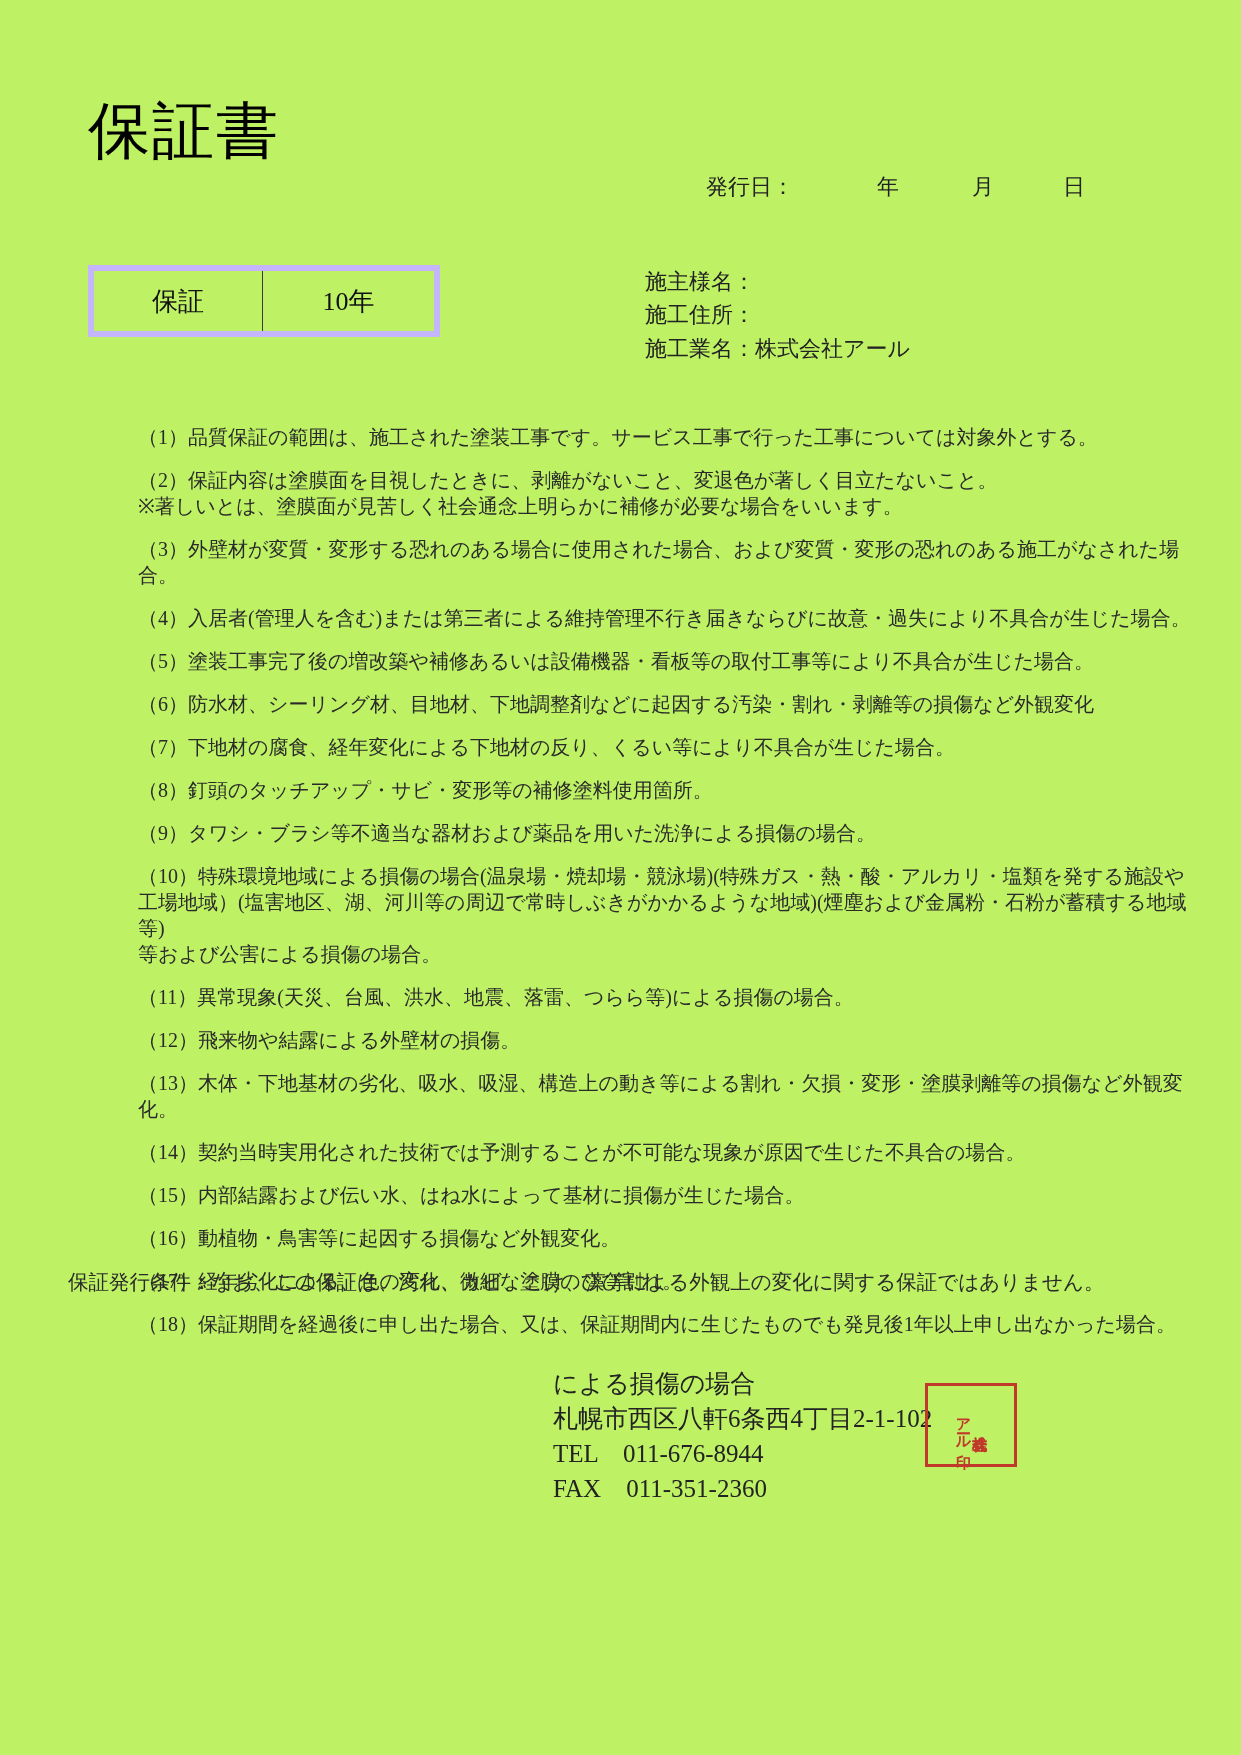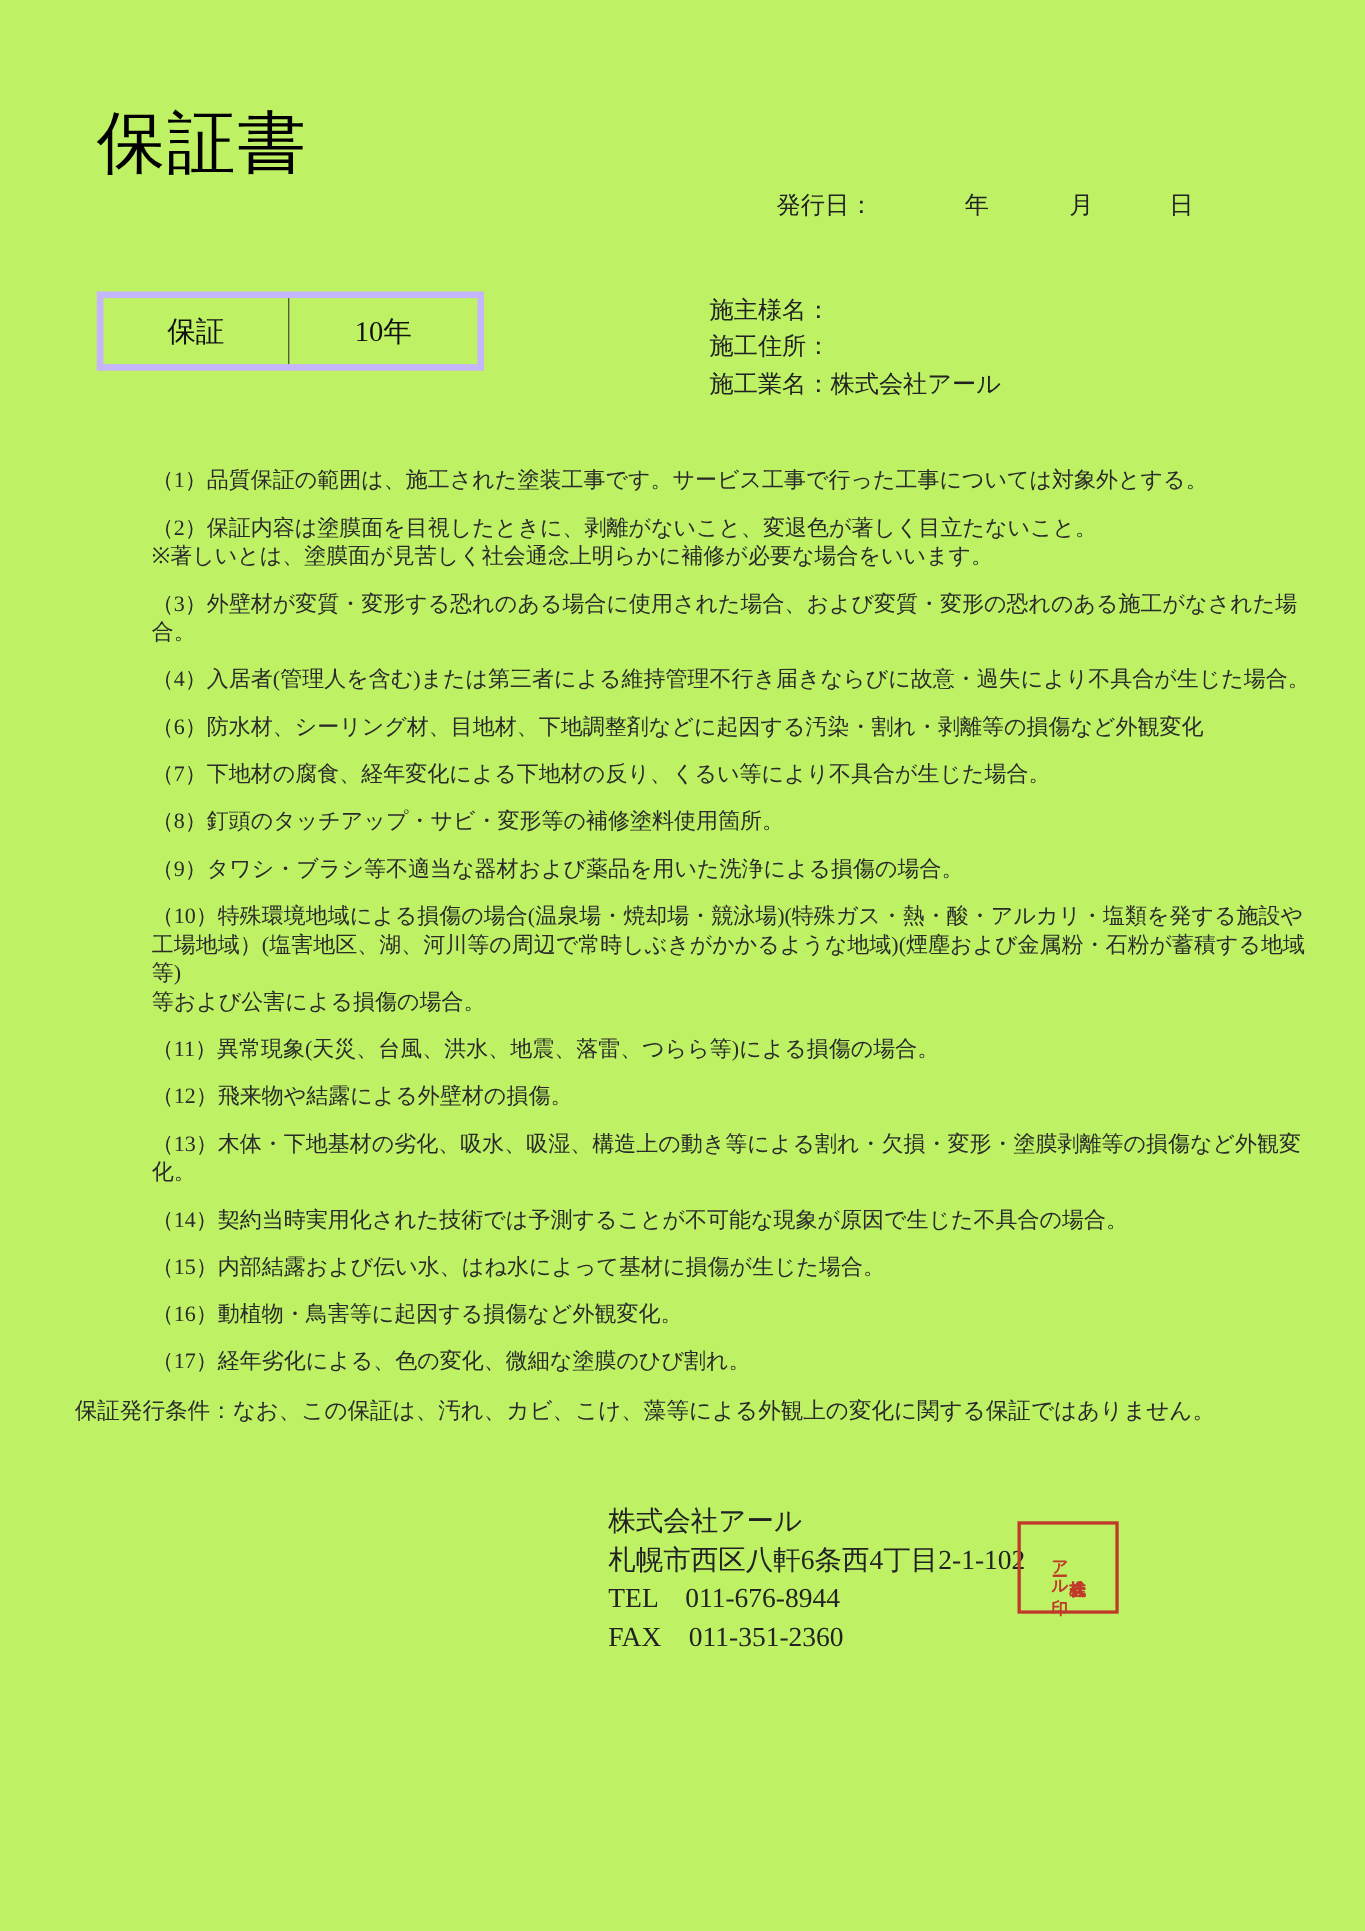--- a/index.html
+++ b/index.html
@@ -174,39 +174,41 @@
     <div>施工住所：</div>
     <div>施工業名：株式会社アール</div>
   </div>
 
   <div class="clauses">
     <div class="clause">（1）品質保証の範囲は、施工された塗装工事です。サービス工事で行った工事については対象外とする。</div>
     <div class="clause">（2）保証内容は塗膜面を目視したときに、剥離がないこと、変退色が著しく目立たないこと。
 ※著しいとは、塗膜面が見苦しく社会通念上明らかに補修が必要な場合をいいます。</div>
     <div class="clause">（3）外壁材が変質・変形する恐れのある場合に使用された場合、および変質・変形の恐れのある施工がなされた場合。</div>
     <div class="clause">（4）入居者(管理人を含む)または第三者による維持管理不行き届きならびに故意・過失により不具合が生じた場合。</div>
+    <div class="clause">（5）塗装工事完了後の増改築や補修あるいは設備機器・看板等の取付工事等により不具合が生じた場合。</div>
     <div class="clause">（6）防水材、シーリング材、目地材、下地調整剤などに起因する汚染・割れ・剥離等の損傷など外観変化</div>
     <div class="clause">（7）下地材の腐食、経年変化による下地材の反り、くるい等により不具合が生じた場合。</div>
     <div class="clause">（8）釘頭のタッチアップ・サビ・変形等の補修塗料使用箇所。</div>
     <div class="clause">（9）タワシ・ブラシ等不適当な器材および薬品を用いた洗浄による損傷の場合。</div>
     <div class="clause">（10）特殊環境地域による損傷の場合(温泉場・焼却場・競泳場)(特殊ガス・熱・酸・アルカリ・塩類を発する施設や工場地域）(塩害地区、湖、河川等の周辺で常時しぶきがかかるような地域)(煙塵および金属粉・石粉が蓄積する地域等)
 等および公害による損傷の場合。</div>
     <div class="clause">（11）異常現象(天災、台風、洪水、地震、落雷、つらら等)による損傷の場合。</div>
     <div class="clause">（12）飛来物や結露による外壁材の損傷。</div>
     <div class="clause">（13）木体・下地基材の劣化、吸水、吸湿、構造上の動き等による割れ・欠損・変形・塗膜剥離等の損傷など外観変化。</div>
     <div class="clause">（14）契約当時実用化された技術では予測することが不可能な現象が原因で生じた不具合の場合。</div>
     <div class="clause">（15）内部結露および伝い水、はね水によって基材に損傷が生じた場合。</div>
     <div class="clause">（16）動植物・鳥害等に起因する損傷など外観変化。</div>
     <div class="clause">（17）経年劣化による、色の変化、微細な塗膜のひび割れ。</div>
+    <div class="clause">（18）保証期間を経過後に申し出た場合、又は、保証期間内に生じたものでも発見後1年以上申し出なかった場合。</div>
   </div>
 
   <div class="condition-note">保証発行条件：なお、この保証は、汚れ、カビ、こけ、藻等による外観上の変化に関する保証ではありません。</div>
 
   <div class="footer-company">
-    <div>株式会社アール</div>
+    <div>による損傷の場合</div>
     <div>札幌市西区八軒6条西4丁目2-1-102</div>
     <div>TEL　011-676-8944</div>
     <div>FAX　011-351-2360</div>
   </div>
 
   <div class="seal">
     <div class="seal-col">株式会社</div>
     <div class="seal-col">アール印</div>
   </div>
 

